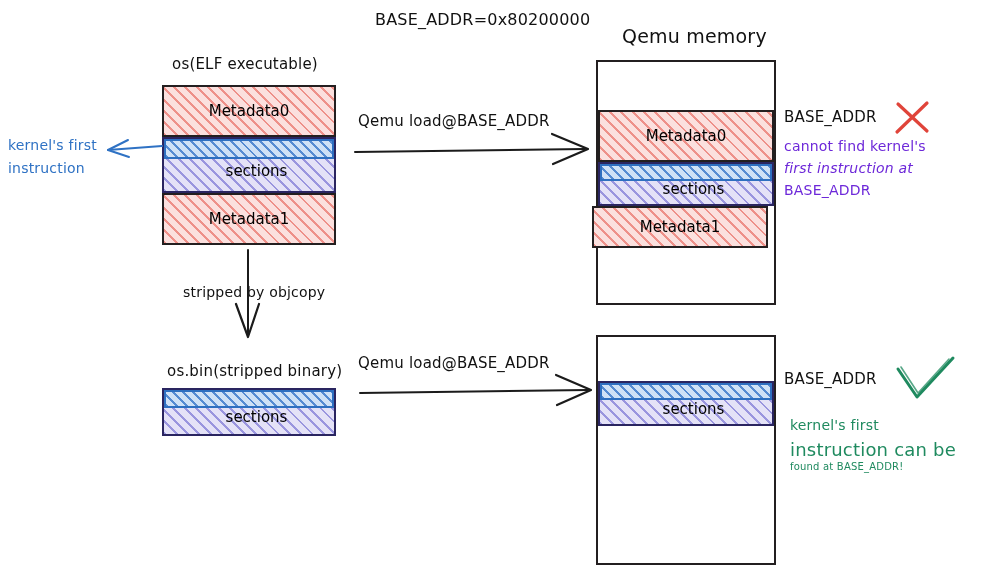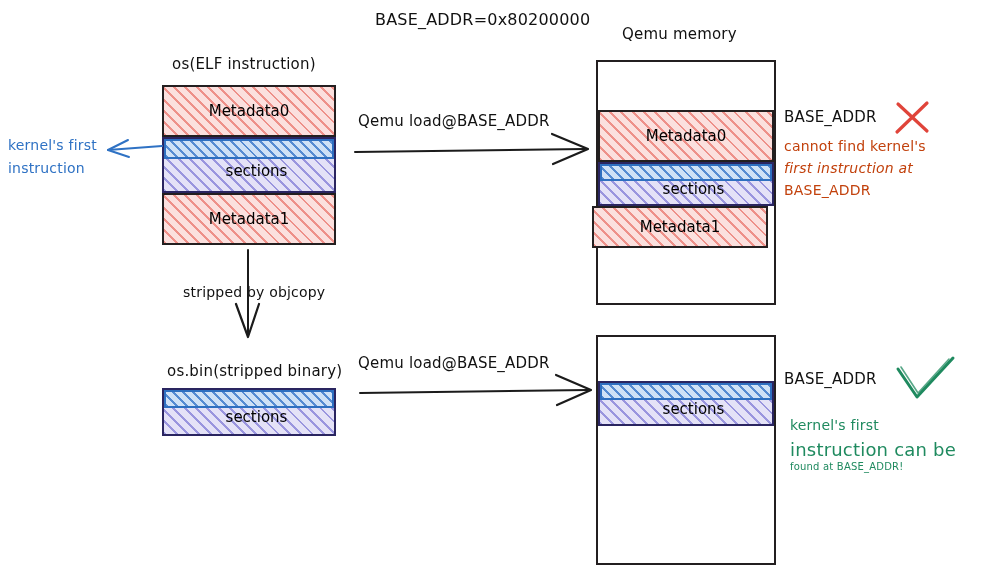--- a/index.html
+++ b/index.html
@@ -7,21 +7,21 @@
     width:982px;height:572px;
     background:#ffffff;
     font-family:"DejaVu Sans", sans-serif;
     overflow:hidden;
     position:relative;
   }
   #stage{position:absolute;left:0;top:0;width:982px;height:572px;}
   .lbl{position:absolute;white-space:nowrap;color:#111111;letter-spacing:.2px;}
   .hand{font-family:"DejaVu Sans", sans-serif;font-weight:400;}
   .blue-txt{color:#2f72c4;}
-  .red-txt{color:#c2410c;}
+  .red-txt{color:#6d28d9;}
   .green-txt{color:#1f8a5f;}
   .box{position:absolute;box-sizing:border-box;}
   .band{position:absolute;box-sizing:border-box;display:flex;align-items:center;justify-content:center;}
   .band span{position:relative;z-index:3;}
   .red-hatch{
     background-color:#fbe0de;
     background-image:repeating-linear-gradient(45deg,
       rgba(227,79,68,.55) 0px, rgba(227,79,68,.55) 2px,
       rgba(227,79,68,0) 2px, rgba(227,79,68,0) 8px);
     border:2px solid #231f20;
@@ -45,21 +45,21 @@
   .plain-frame{border:2px solid #231f20;background:#ffffff;}
   svg.overlay{position:absolute;left:0;top:0;width:982px;height:572px;pointer-events:none;}
 </style>
 </head>
 <body>
 
 <div id="stage">
 
   <div class="lbl hand" style="left:375px;top:10px;font-size:16px;">BASE_ADDR=0x80200000</div>
 
-  <div class="lbl hand" style="left:172px;top:55px;font-size:15px;">os(ELF instruction)</div>
+  <div class="lbl hand" style="left:172px;top:55px;font-size:15px;">os(ELF executable)</div>
 
   <div class="box" style="left:162px;top:85px;width:174px;height:160px;">
     <div class="band red-hatch" style="left:0px;top:0px;width:174px;height:52px;">
       <span class="hand" style="font-size:15px;">Metadata0</span>
     </div>
     <div class="band blue-hatch" style="left:0px;top:52px;width:174px;height:56px;">
       <span class="hand" style="font-size:15px;margin-top:12px;">sections</span>
     </div>
     <div class="band blue-strip" style="left:2px;top:54px;width:170px;height:20px;"></div>
     <div class="band red-hatch" style="left:0px;top:108px;width:174px;height:52px;">
@@ -77,21 +77,21 @@
   <div class="box" style="left:162px;top:388px;width:174px;height:48px;">
     <div class="band blue-hatch" style="left:0px;top:0px;width:174px;height:48px;">
       <span class="hand" style="font-size:15px;margin-top:10px;">sections</span>
     </div>
     <div class="band blue-strip" style="left:2px;top:2px;width:170px;height:18px;"></div>
   </div>
 
   <div class="lbl hand" style="left:358px;top:112px;font-size:15px;">Qemu load@BASE_ADDR</div>
   <div class="lbl hand" style="left:358px;top:354px;font-size:15px;">Qemu load@BASE_ADDR</div>
 
-  <div class="lbl hand" style="left:622px;top:25px;font-size:15px;">Qemu memory</div>
+  <div class="lbl hand" style="left:622px;top:25px;font-size:19px;">Qemu memory</div>
 
   <div class="box plain-frame" style="left:596px;top:60px;width:180px;height:245px;"></div>
 
   <div class="band red-hatch" style="left:598px;top:110px;width:176px;height:52px;">
     <span class="hand" style="font-size:15px;">Metadata0</span>
   </div>
   <div class="band blue-hatch" style="left:598px;top:162px;width:176px;height:44px;">
     <span class="hand" style="font-size:15px;margin-top:10px;">sections</span>
   </div>
   <div class="band blue-strip" style="left:600px;top:164px;width:172px;height:17px;"></div>

